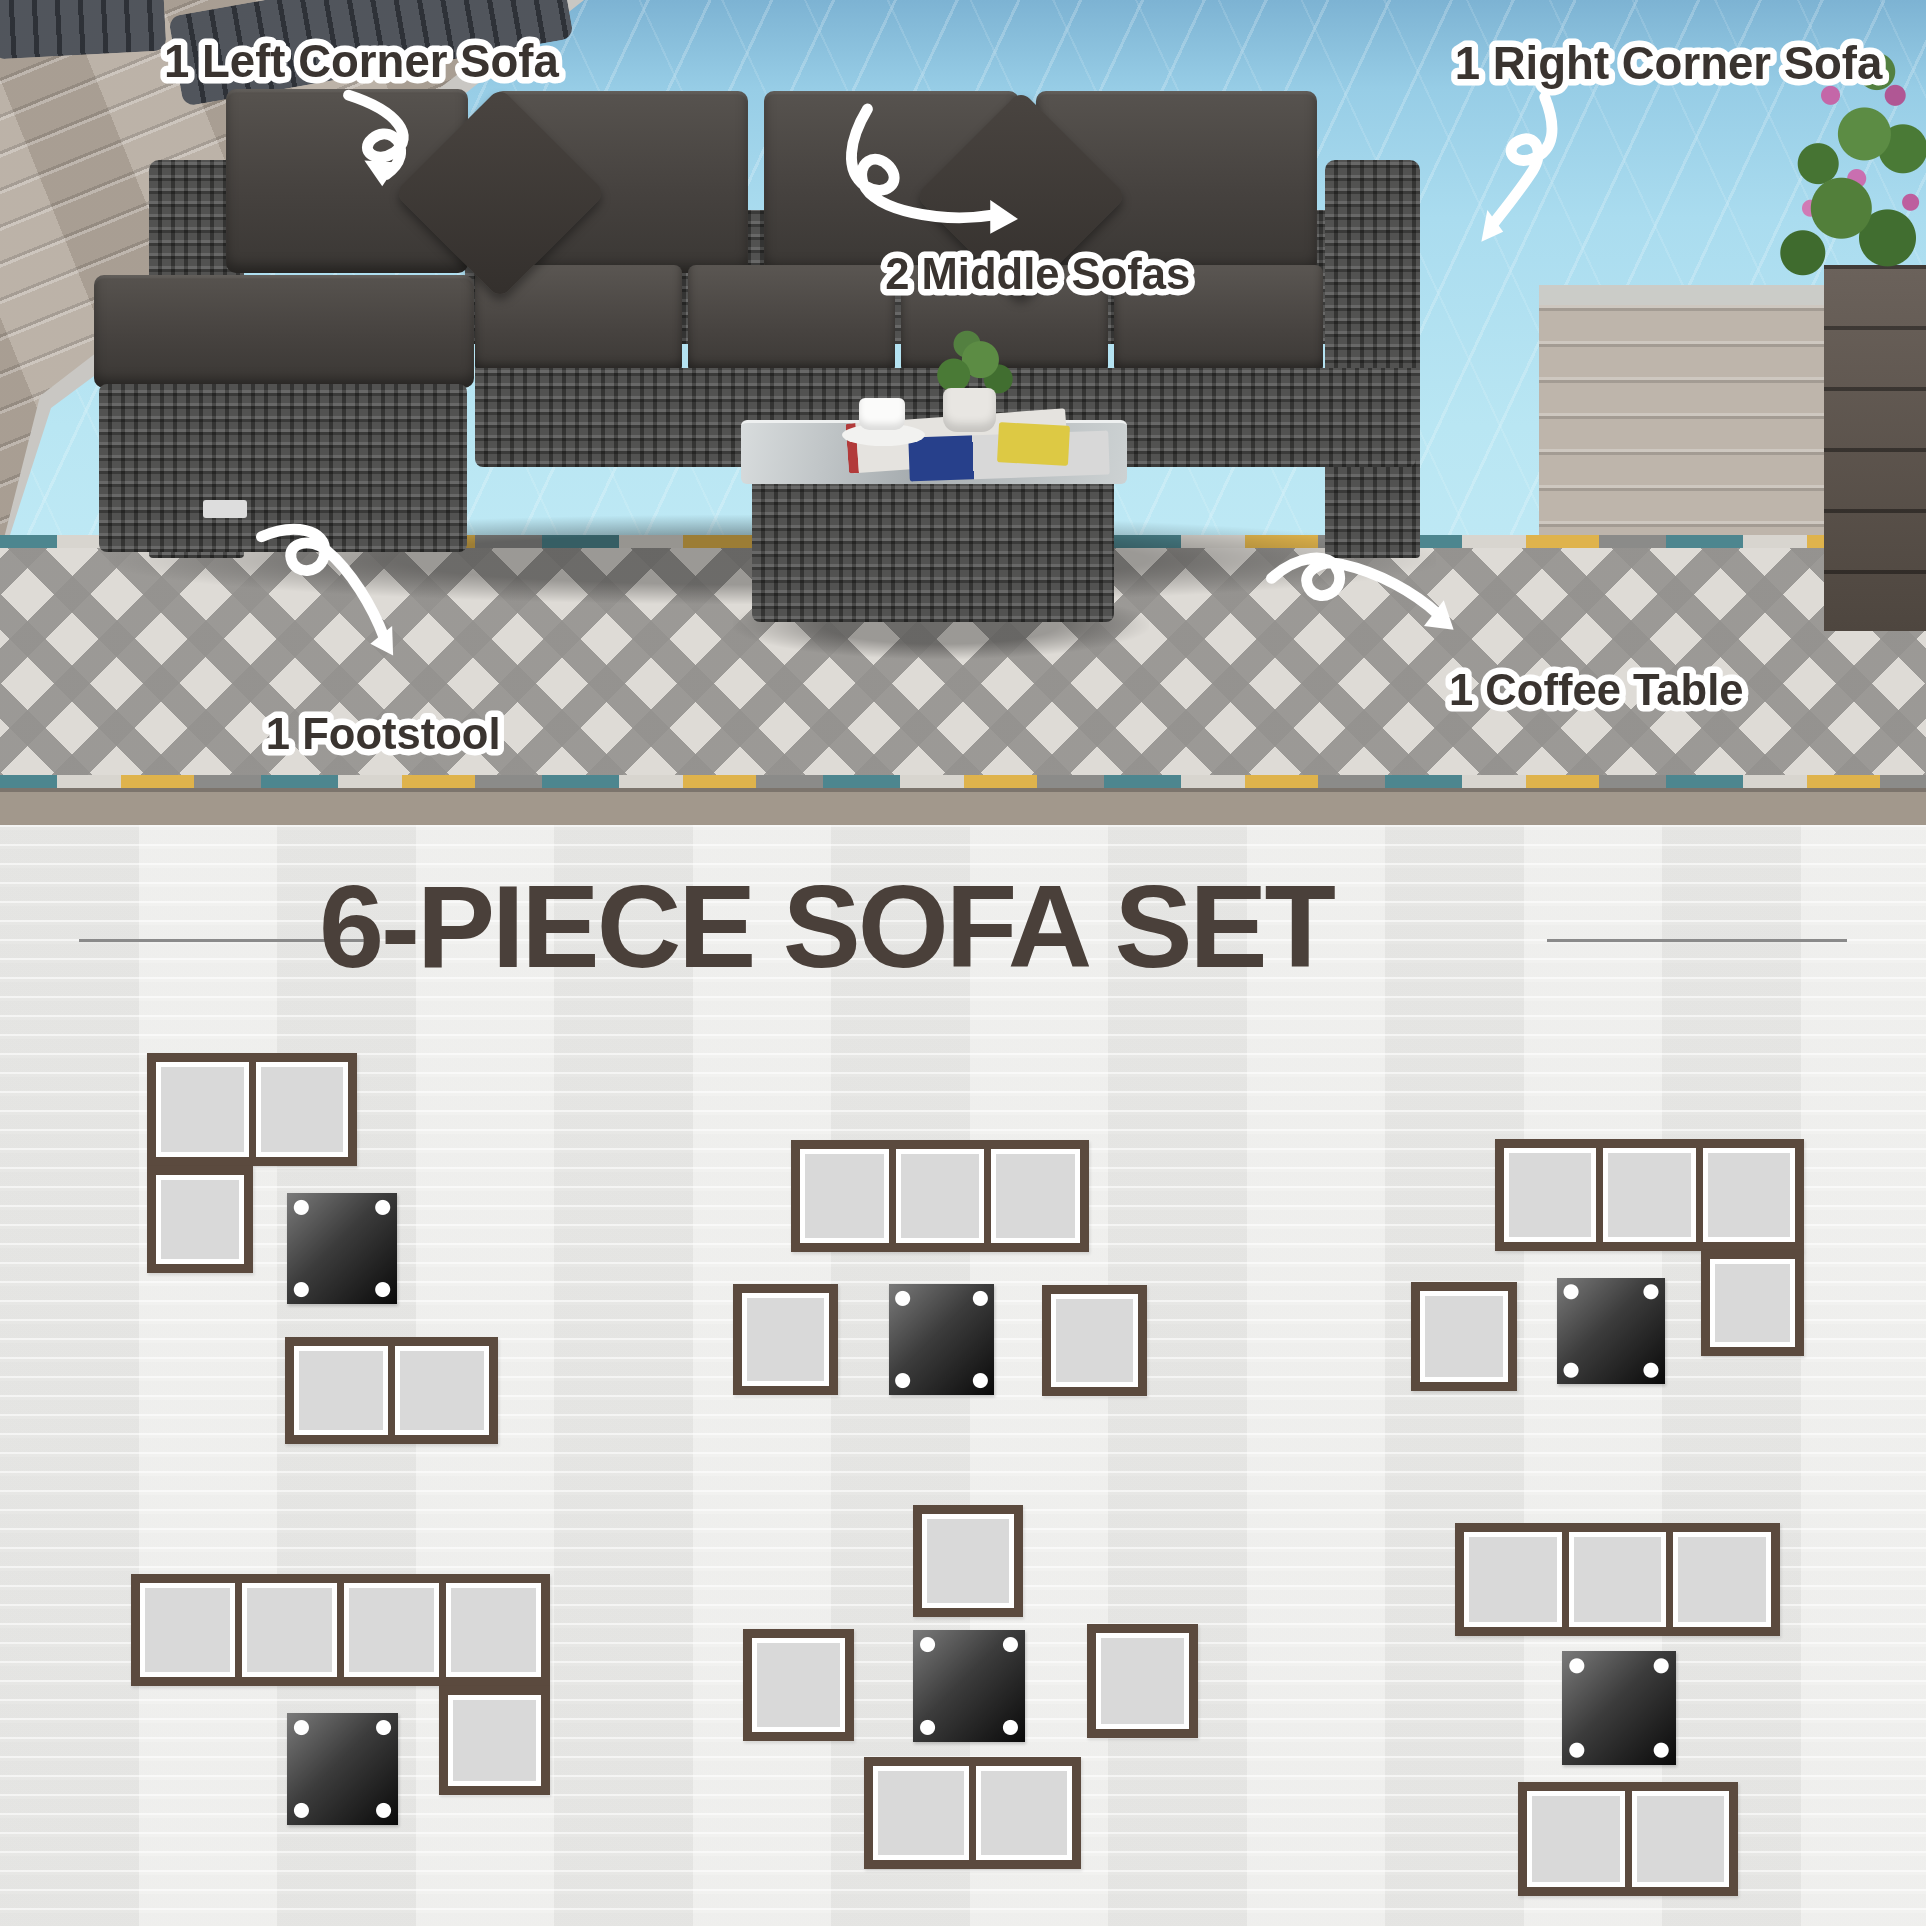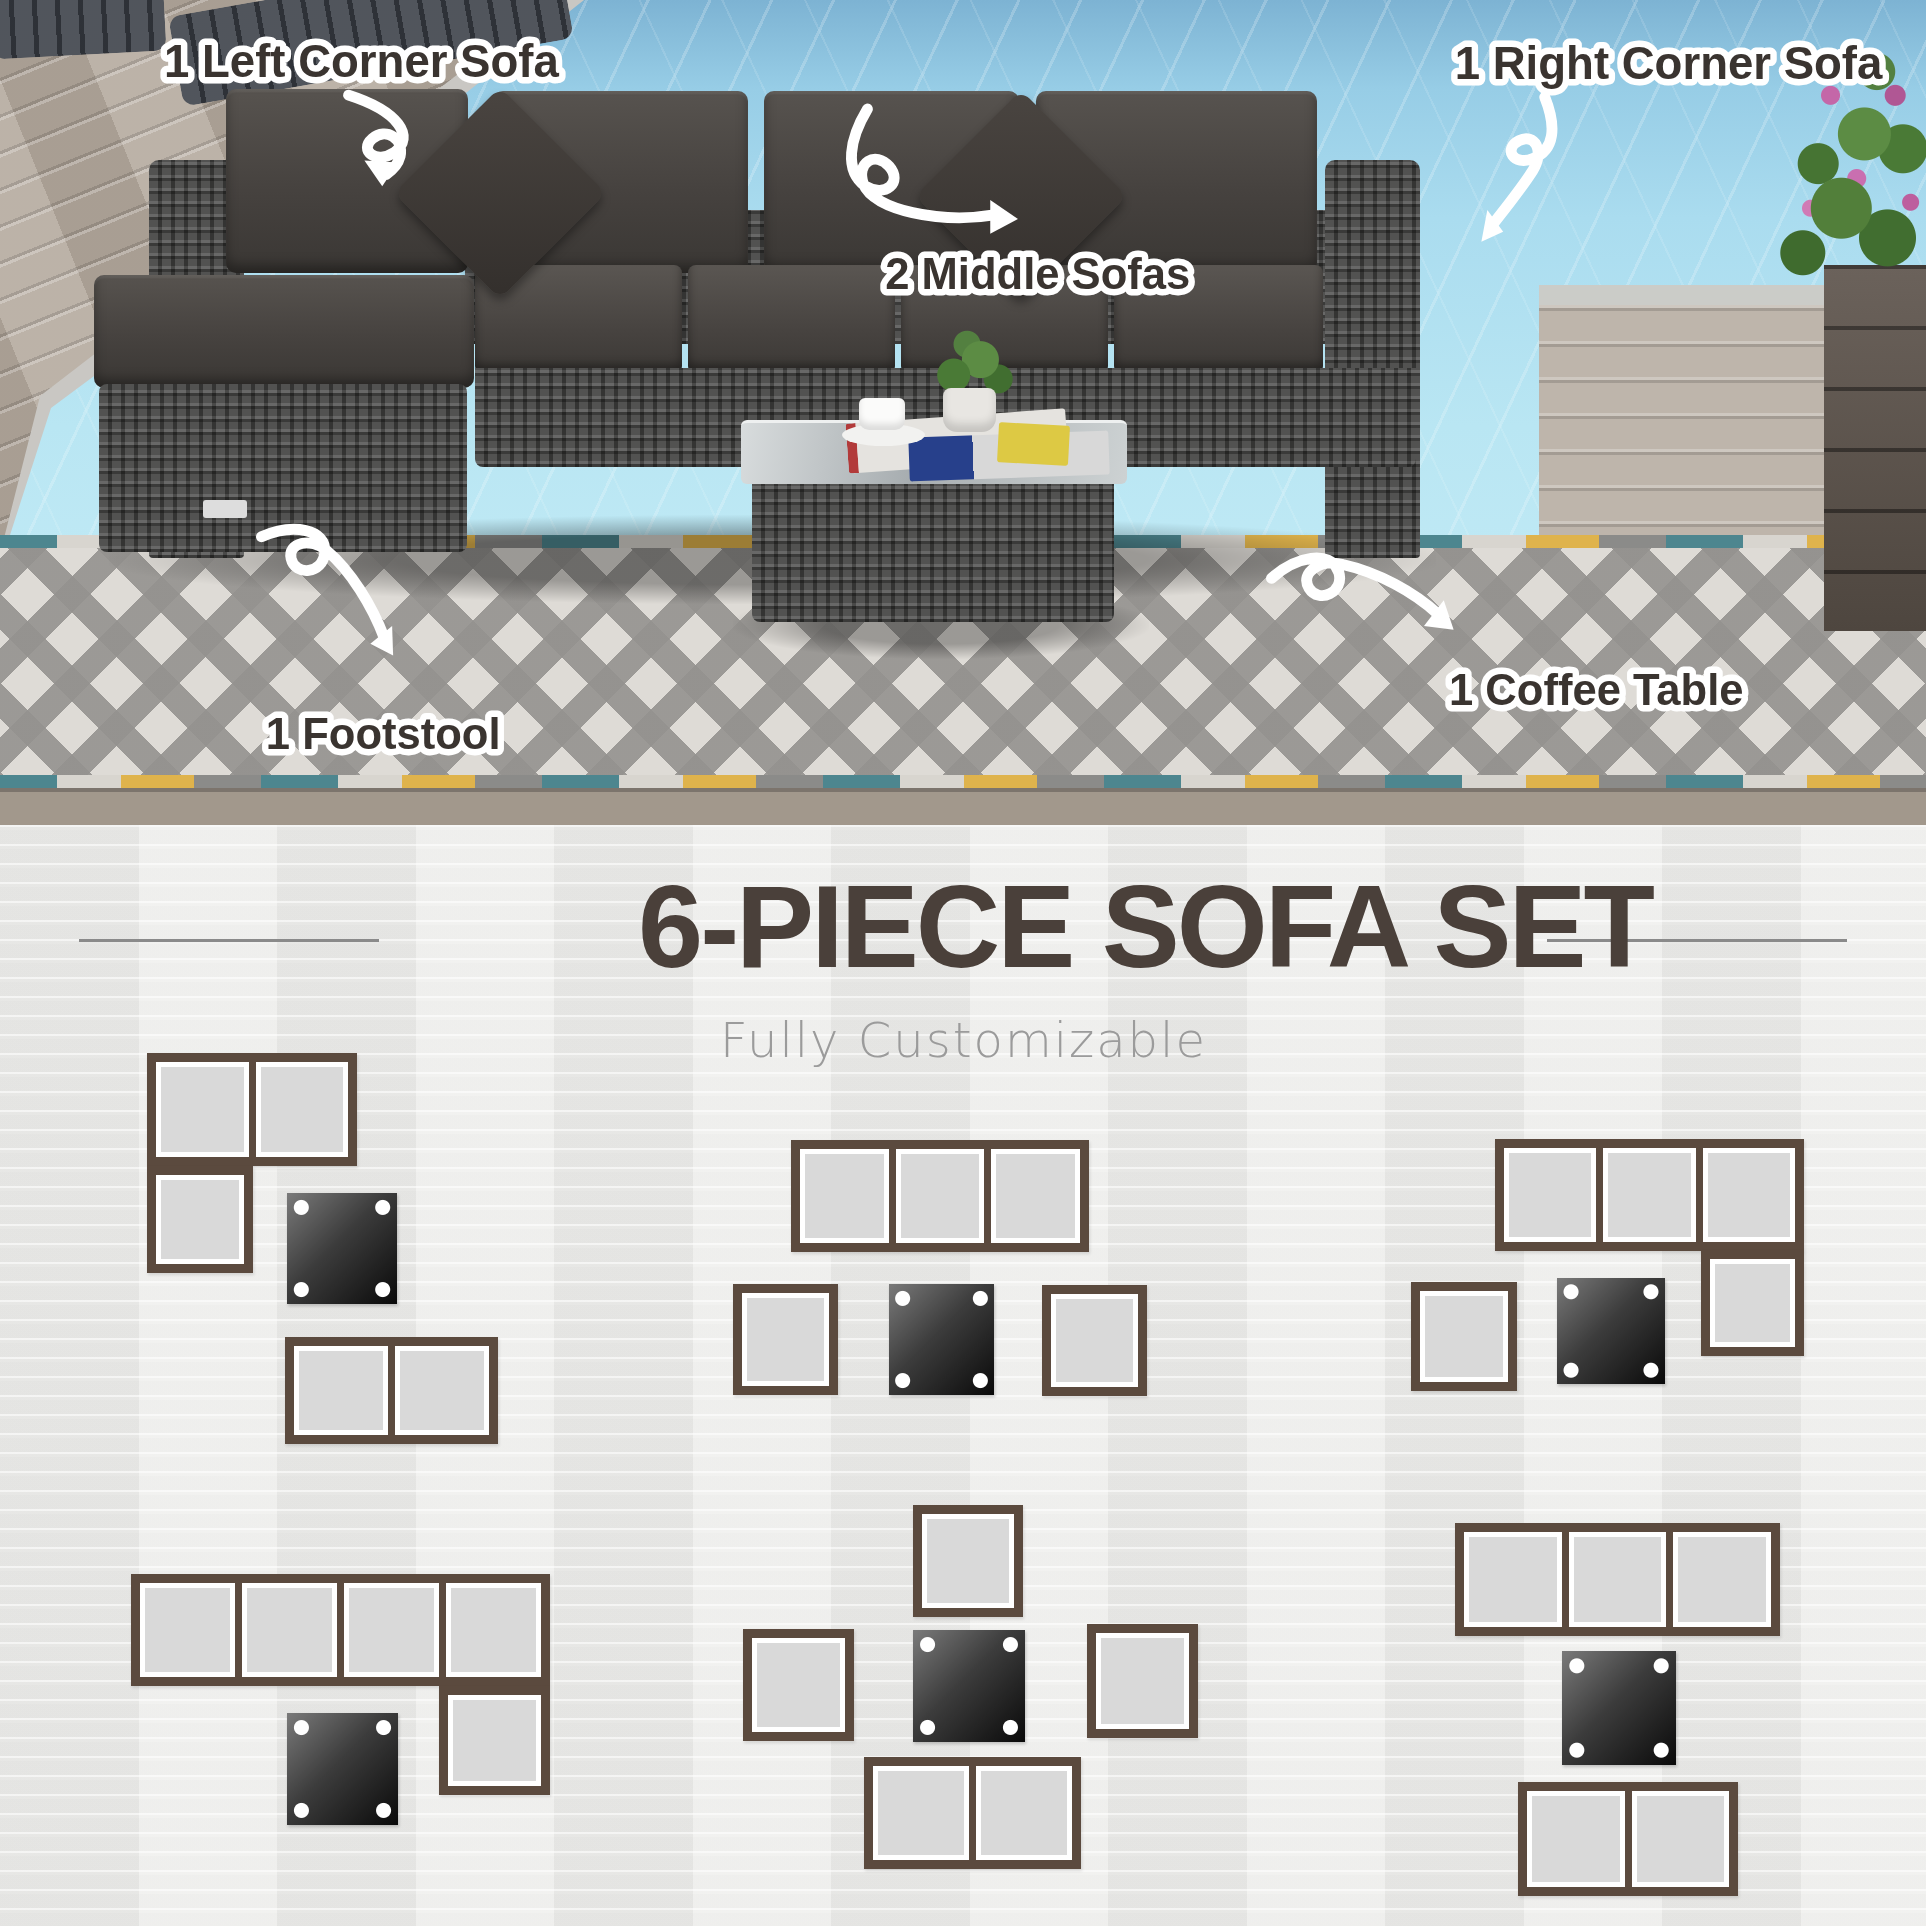--- a/index.html
+++ b/index.html
@@ -96,21 +96,21 @@
   .plabel{font:700 46px "Liberation Sans","DejaVu Sans",sans-serif;fill:var(--label-text,#3a3430);
     stroke:#ffffff;stroke-width:13px;paint-order:stroke;stroke-linejoin:round;}
   .plabel.small{font-size:44px;}
   .arrow{fill:none;stroke:#ffffff;stroke-width:11px;stroke-linecap:round;}
   .arrowhead{fill:#ffffff;stroke:none;}
 
   
   .lower-bg{position:absolute;left:0;top:825px;width:1927px;height:1102px;background-color:#ececea;
     background-image:repeating-linear-gradient(180deg,rgba(255,255,255,.55) 0 2px,rgba(0,0,0,0) 2px 5px,rgba(0,0,0,.012) 5px 19px),
                      repeating-linear-gradient(90deg,rgba(0,0,0,.018) 0 139px,rgba(255,255,255,.30) 139px 277px);}
-  .title{position:absolute;left:0;top:859px;width:1652px;text-align:right;
+  .title{position:absolute;left:0;top:859px;width:1652px;text-align:center;
     font-size:117px;font-weight:700;letter-spacing:-3px;color:var(--title,#4a403a);}
   .subtitle{position:absolute;left:0;top:1012px;width:1927px;text-align:center;
     font-size:48px;font-weight:200;letter-spacing:2px;color:var(--subtitle,#9b9b9b);font-family:"DejaVu Sans","Liberation Sans",sans-serif;}
   .title-rule{position:absolute;top:939px;height:3px;background:var(--rule,#8a8a8a);}
   .title-rule.left{left:79px;width:300px;}
   .title-rule.right{left:1547px;width:300px;}
 
   
   .piece{position:absolute;box-sizing:border-box;}
   .piece.sofa{background:var(--frame,#5b4a3e);padding:9px;display:flex;gap:7px;box-shadow:1px 2px 3px rgba(0,0,0,.12);}
@@ -193,21 +193,20 @@
       <text class="plabel small" x="1048" y="292" text-anchor="middle">2 Middle Sofas</text>
       <text class="plabel small" x="387" y="756" text-anchor="middle">1 Footstool</text>
       <text class="plabel small" x="1612" y="712" text-anchor="middle">1 Coffee Table</text>
     </svg>
   </div>
 
   <div class="lower-bg"></div>
   <div class="title-rule left"></div>
   <div class="title-rule right"></div>
   <div class="title">6-PIECE SOFA SET</div>
-  <div class="subtitle">Fully Customizable</div>
 
   <div>
       <div class="piece sofa" style="left: 147px; top: 1053px; width: 210px; height: 113px;">
         <div class="seatcell"></div>
         <div class="seatcell"></div>
       </div>
       <div class="piece sofa" style="left: 147px; top: 1166px; width: 106px; height: 107px;">
         <div class="seatcell"></div>
       </div>
       <div class="piece table" style="left: 287px; top: 1193px; width: 110px; height: 111px;"></div>

